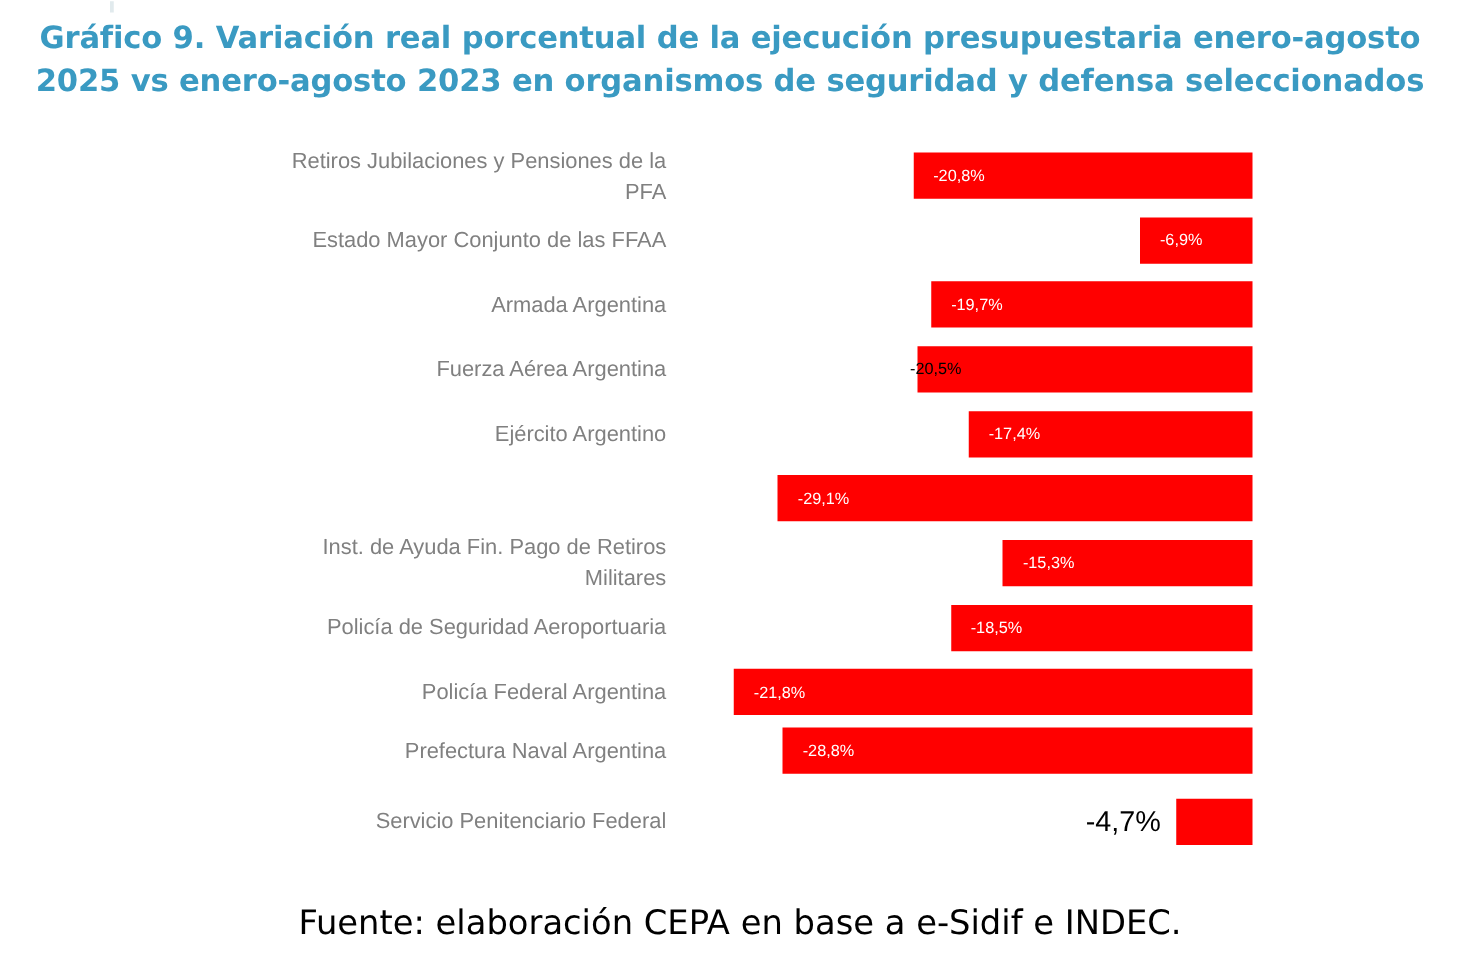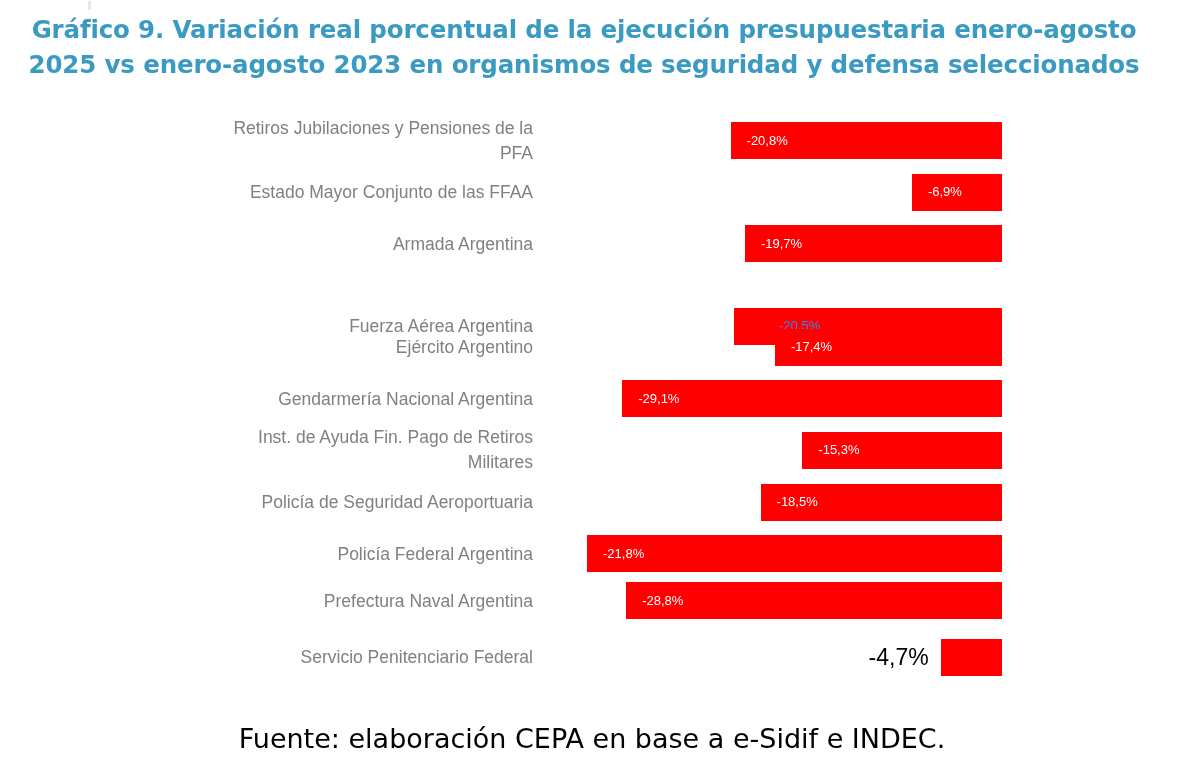--- a/index.html
+++ b/index.html
@@ -163,36 +163,35 @@
           <div class="bar-value-in" style="left: 927.955px; color: rgb(255, 255, 255);">-6,9%</div>
         </div>
       </div>
       <div class="bar-row" style="top: 115.3px;">
         <div class="cat-label">Armada Argentina</div>
         <div class="bar-track">
           <div class="bar" style="left: 744.915px; width: 257.085px; background: rgb(255, 0, 0);"></div>
           <div class="bar-value-in" style="left: 760.915px; color: rgb(255, 255, 255);">-19,7%</div>
         </div>
       </div>
-      <div class="bar-row" style="top: 166.95px; margin-top: 31px;">
+      <div class="bar-row" style="top: 166.95px;">
         <div class="cat-label">Fuerza Aérea Argentina</div>
         <div class="bar-track">
           <div class="bar" style="left: 734.475px; width: 267.525px; background: rgb(255, 0, 0);"></div>
-          <div class="bar-value-in" style="left: 779px; color: #3b82f6;">-20,5%</div>
+          <div class="bar-value-in" style="left: 728px; color: #000000;">-20,5%</div>
         </div>
       </div>
       <div class="bar-row" style="top: 218.6px;">
         <div class="cat-label">Ejército Argentino</div>
         <div class="bar-track">
           <div class="bar" style="left: 774.93px; width: 227.07px; background: rgb(255, 0, 0);"></div>
           <div class="bar-value-in" style="left: 790.93px; color: rgb(255, 255, 255);">-17,4%</div>
         </div>
       </div>
       <div class="bar-row" style="top: 270.25px;">
-        <div class="cat-label">Gendarmería Nacional Argentina</div>
         <div class="bar-track">
           <div class="bar" style="left: 622.245px; width: 379.755px; background: rgb(255, 0, 0);"></div>
           <div class="bar-value-in" style="left: 638.245px; color: rgb(255, 255, 255);">-29,1%</div>
         </div>
       </div>
       <div class="bar-row" style="top: 321.9px;">
         <div class="cat-label">Inst. de Ayuda Fin. Pago de Retiros
 Militares</div>
         <div class="bar-track">
           <div class="bar" style="left: 802.335px; width: 199.665px; background: rgb(255, 0, 0);"></div>

